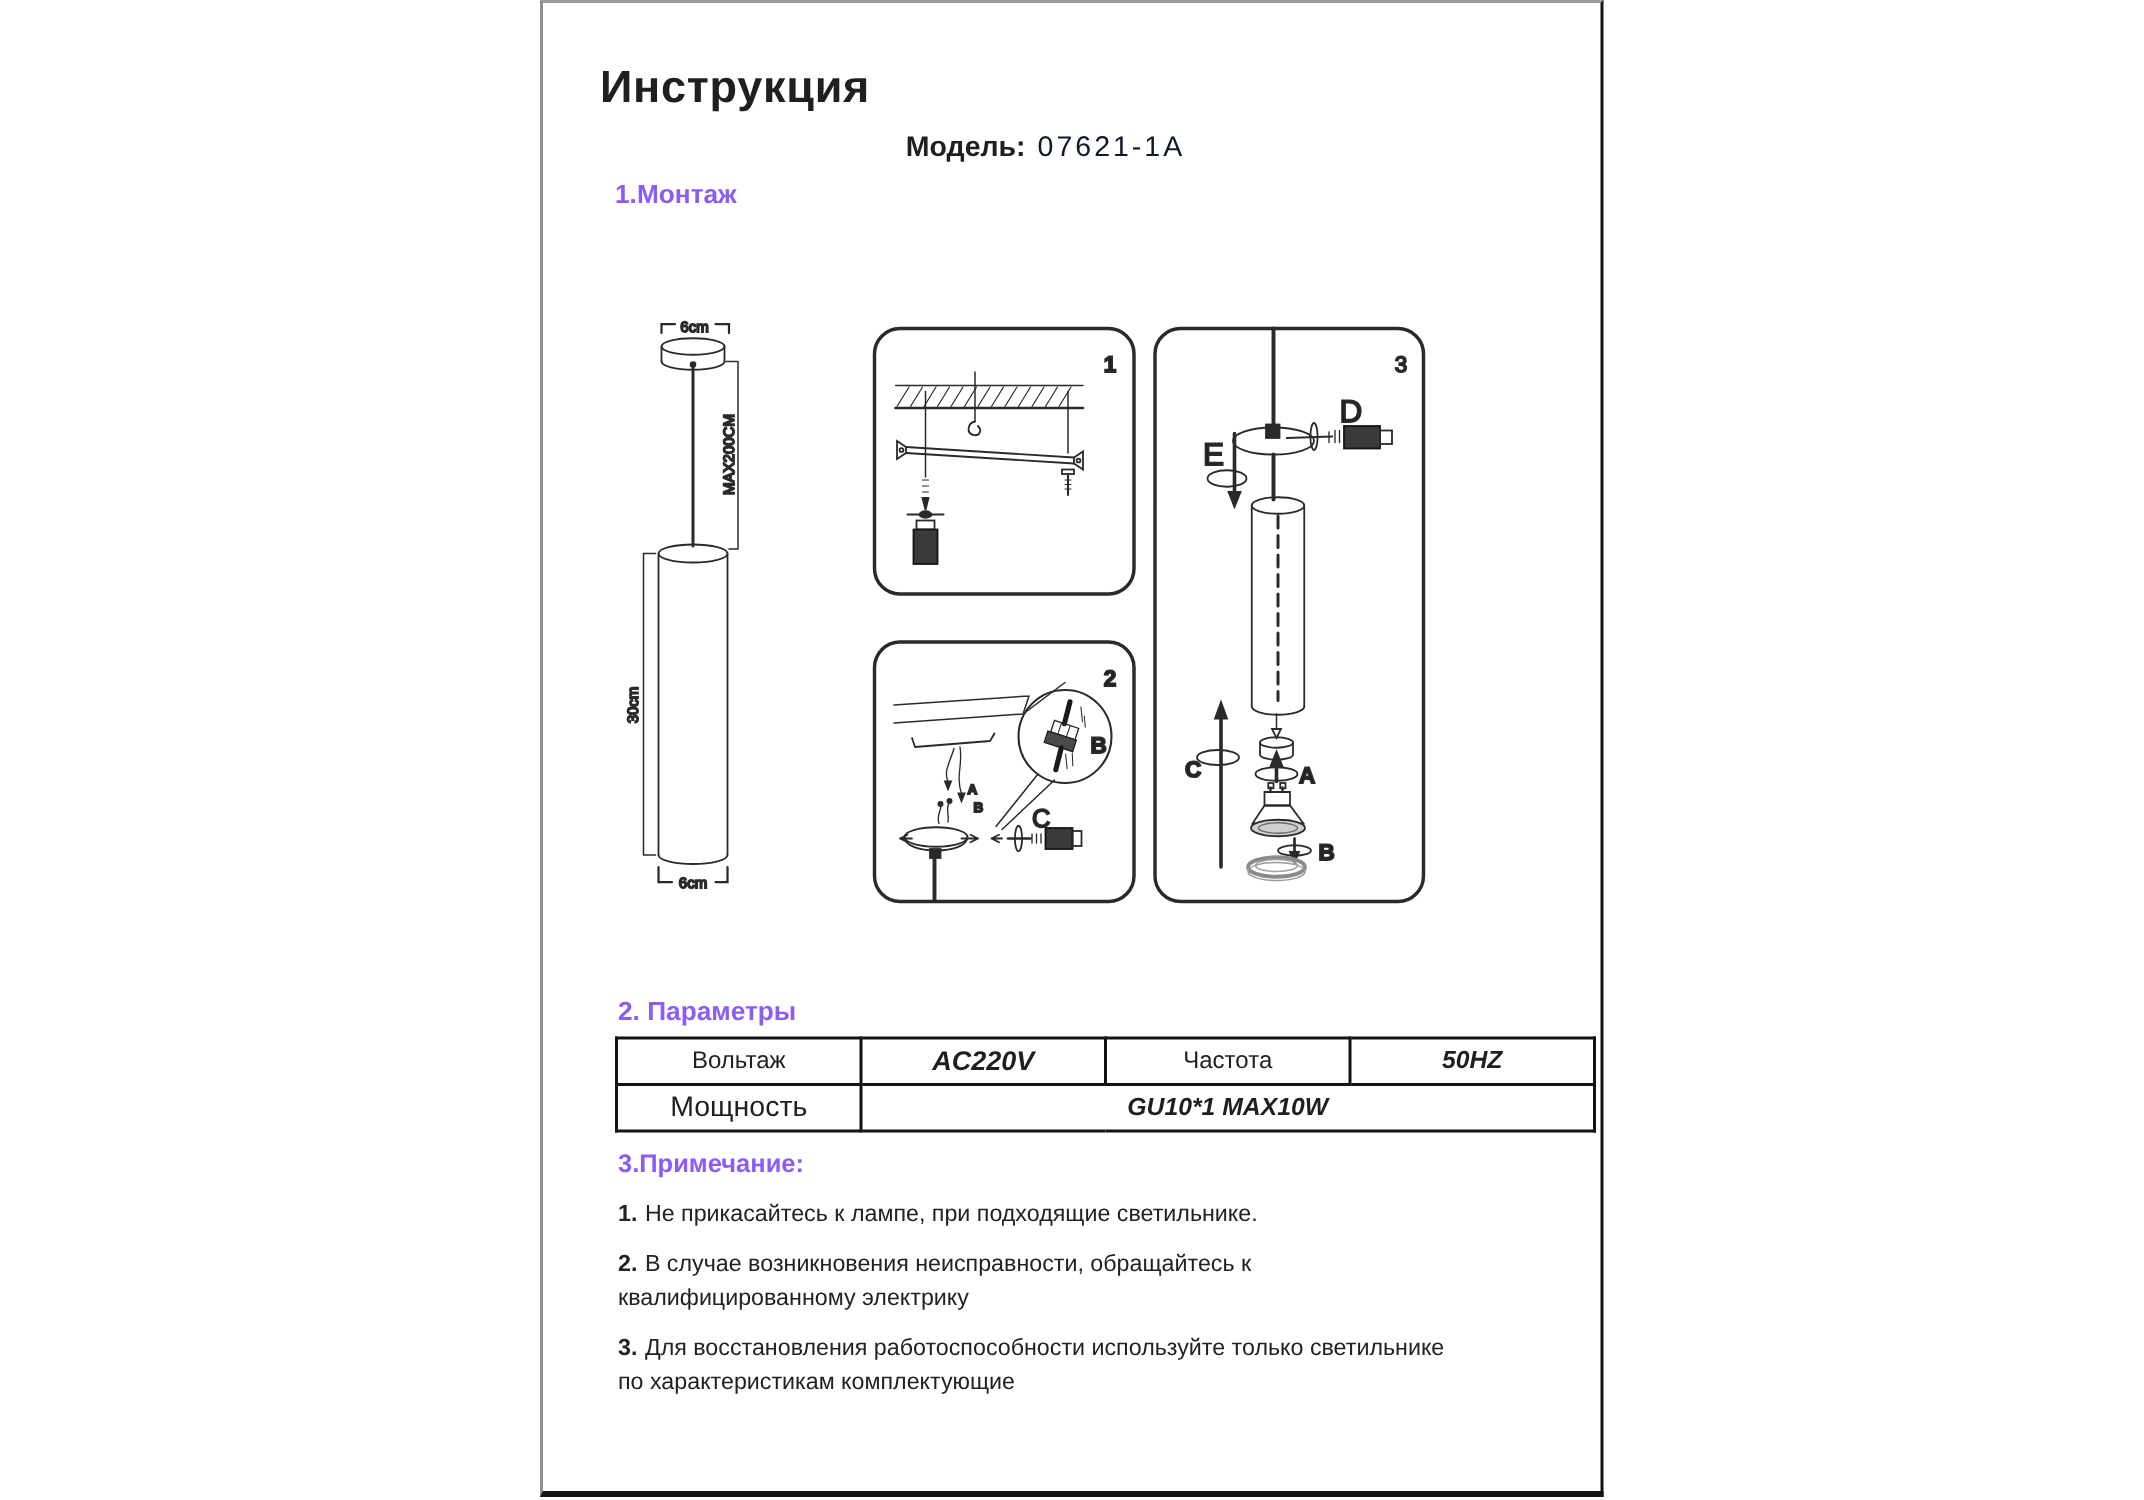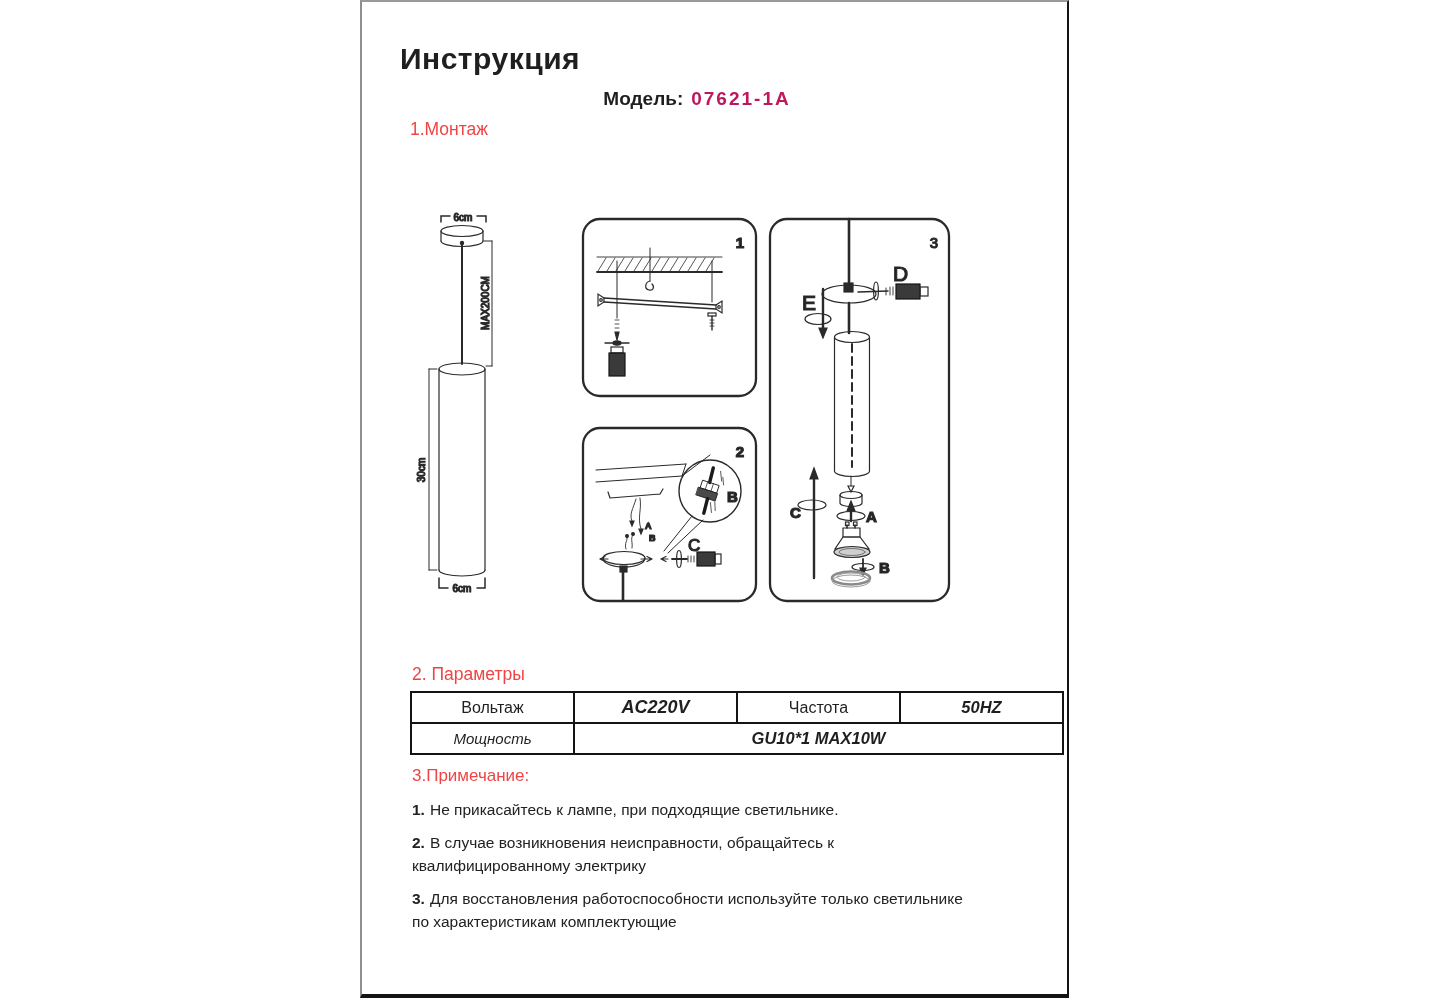--- a/index.html
+++ b/index.html
@@ -4,29 +4,29 @@
 <style>
   html,body{margin:0;padding:0;background:#ffffff;}
   body{width:1429px;height:1000px;position:relative;font-family:"Liberation Sans",sans-serif;color:#1f1f1f;overflow:hidden;}
   .page{position:absolute;left:360px;top:0;width:705px;height:992px;background:#fff;
         border-left:2px solid #8f8f8f;border-top:2px solid #9a9a9a;
         border-right:2px solid #141414;border-bottom:4px solid #141414;}
   .abs{position:absolute;}
   .doc-title{left:400px;top:42px;width:570px;text-align:left;font-size:30px;font-weight:700;letter-spacing:.5px;}
   .model-line{left:412px;top:88px;width:570px;text-align:center;font-size:19px;}
   .model-label{font-weight:700;}
-  .model-value{font-weight:700;letter-spacing:2px;margin-left:8px;color:#be185d;}
-  .sec-head{font-weight:400;color:#ef4444;}
+  .model-value{font-weight:400;letter-spacing:2px;margin-left:8px;color:#0f172a;}
+  .sec-head{font-weight:700;color:#8b5cf6;}
   .sec1{left:410px;top:119px;font-size:17.5px;}
   .sec2{left:412px;top:664px;font-size:17.5px;}
   .sec3{left:412px;top:766px;font-size:17px;}
   table.params{position:absolute;left:410px;top:691px;width:654px;border-collapse:collapse;table-layout:fixed;}
   table.params td{border:2px solid #141414;text-align:center;vertical-align:middle;height:29px;padding:0;}
   td.c-label{font-size:16px;font-weight:400;}
-  td.c-label.big{font-size:15px;font-style:italic;}
+  td.c-label.big{font-size:19px;}
   td.c-bold{font-size:16.5px;font-weight:700;font-style:italic;}
   .notes{left:412px;top:798px;width:566px;}
   .notes p{margin:0 0 10px 0;font-size:15.5px;line-height:23px;color:#222;}
   .notes b{margin-right:5px;}
   svg text{font-family:"Liberation Sans",sans-serif;fill:#1f1f1f;}
   svg .dim{fill:#4a4a4a;font-size:10px;}
   svg .pnum{font-size:15px;font-weight:700;}
   svg .biglab{font-size:21px;font-weight:400;}
   svg .smlab{font-size:15px;font-weight:700;}
   svg .tinylab{font-size:9px;font-weight:700;}

